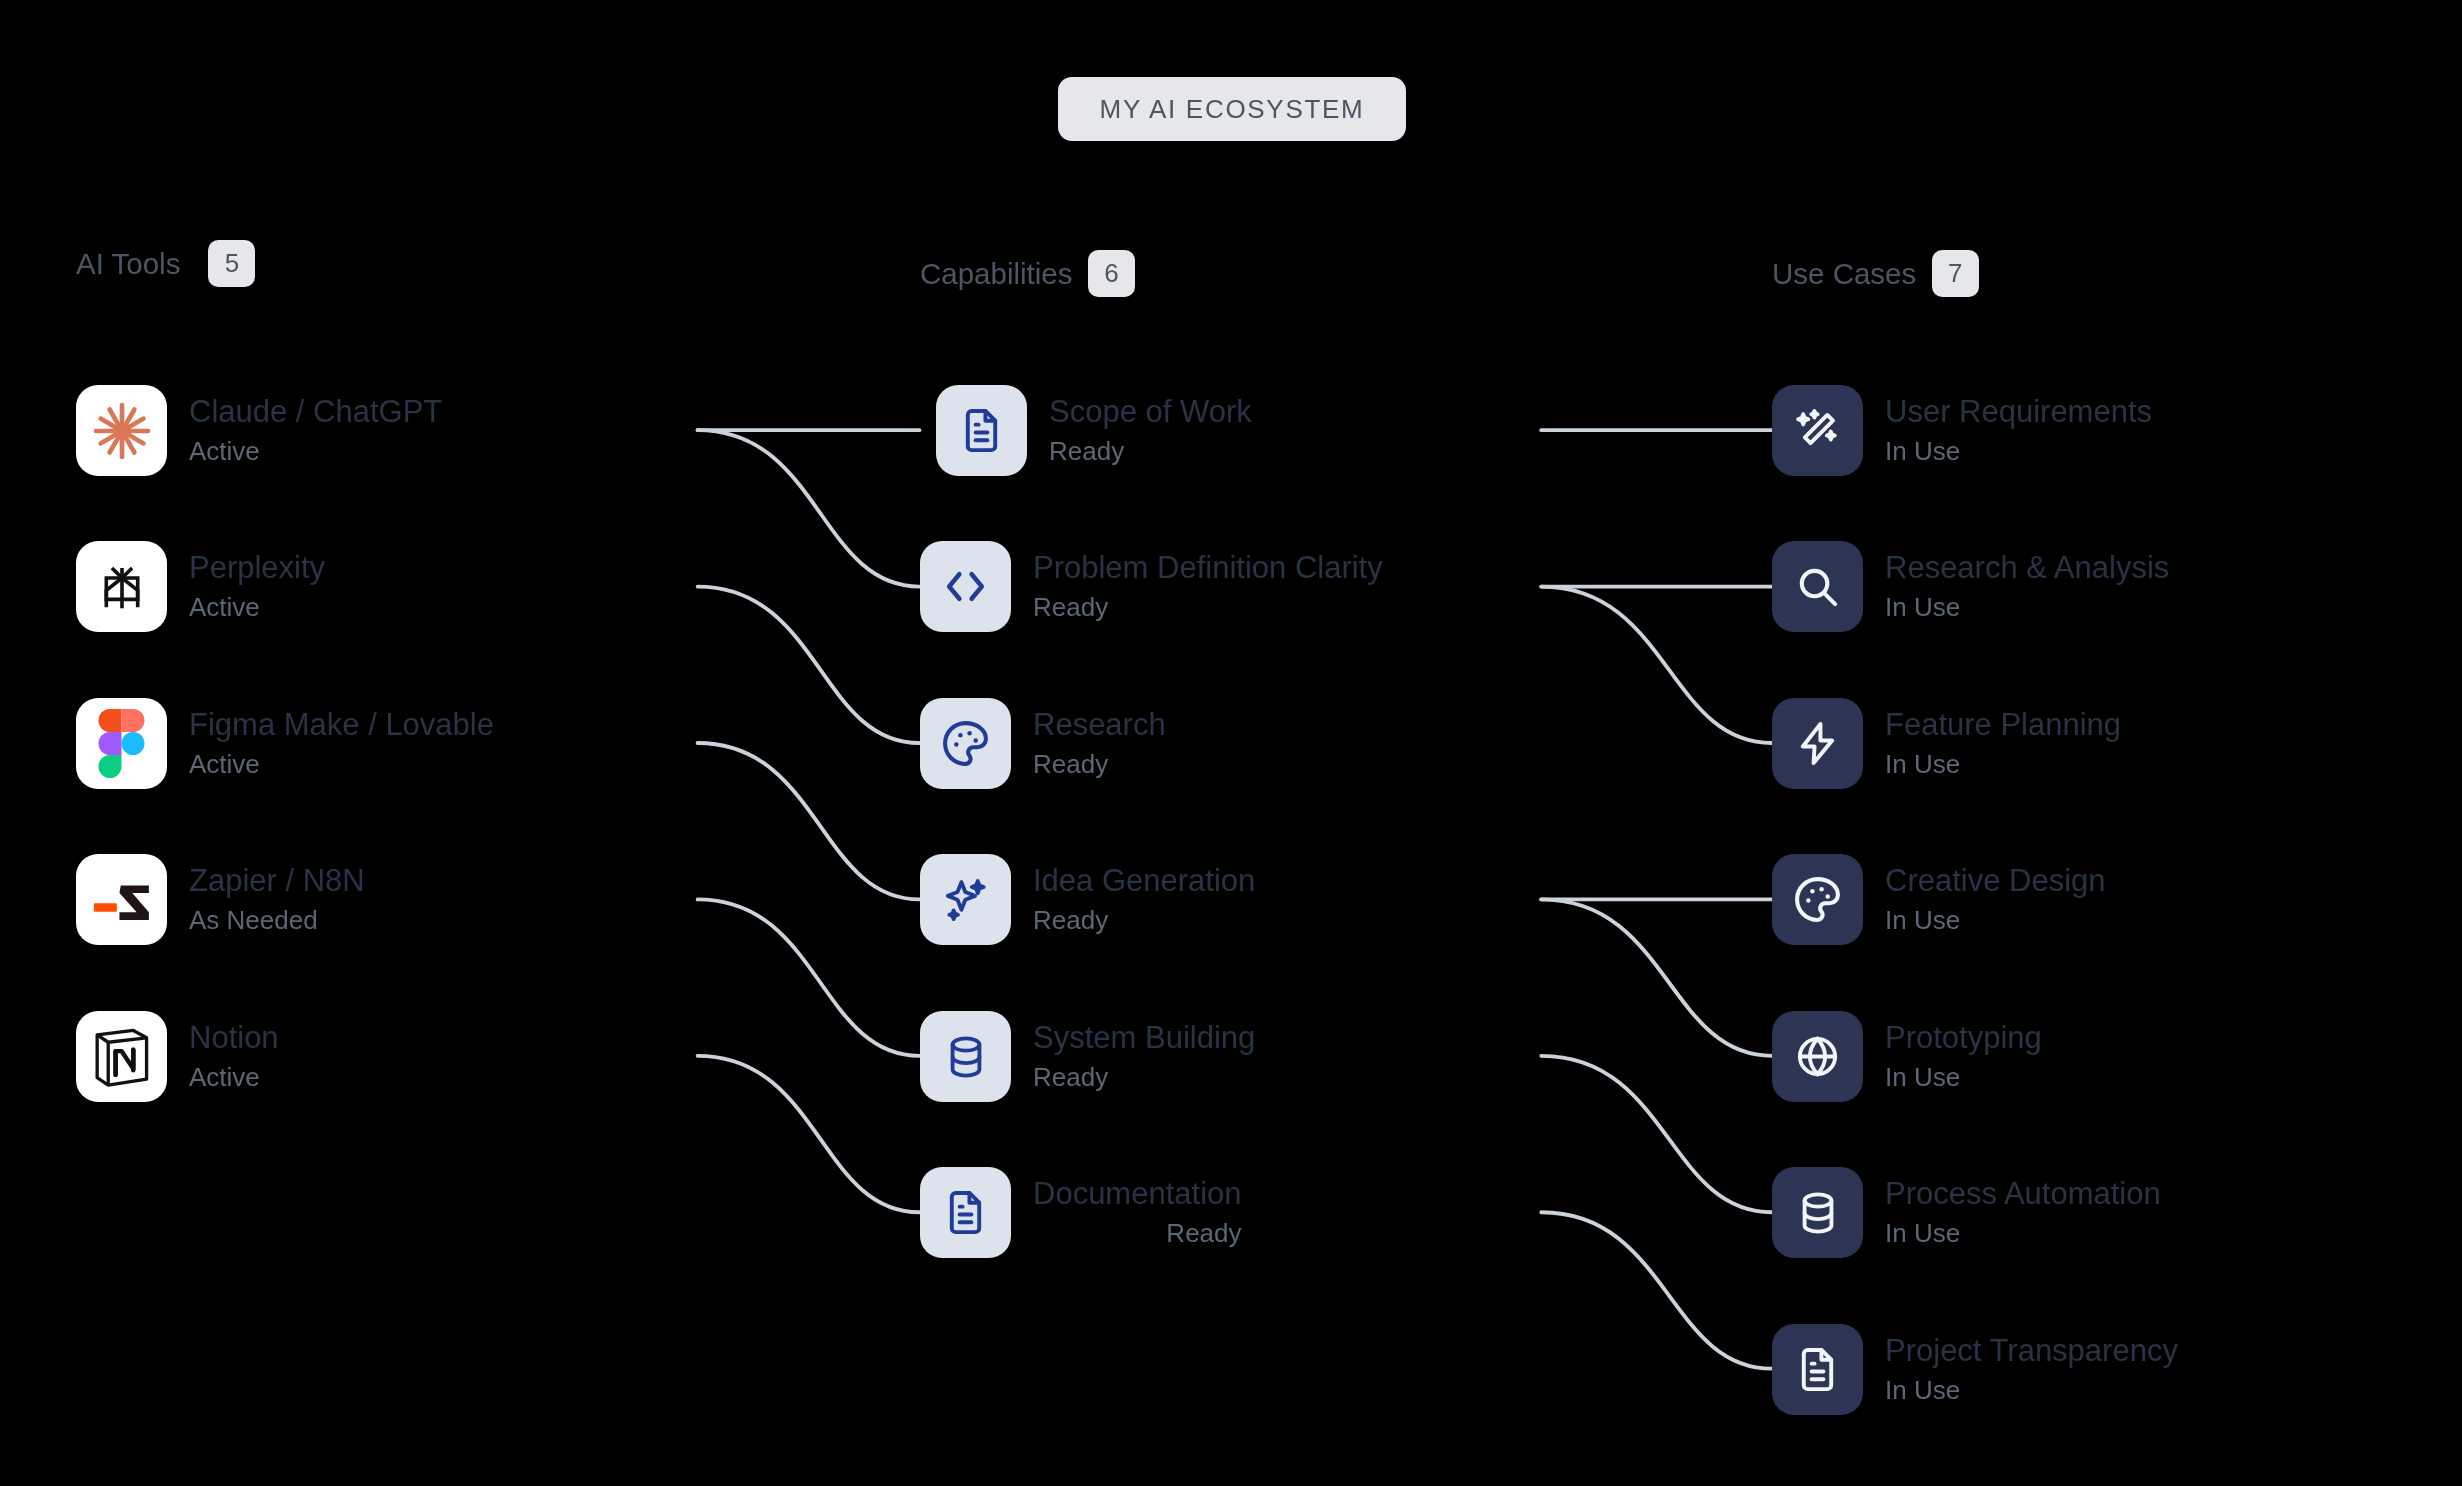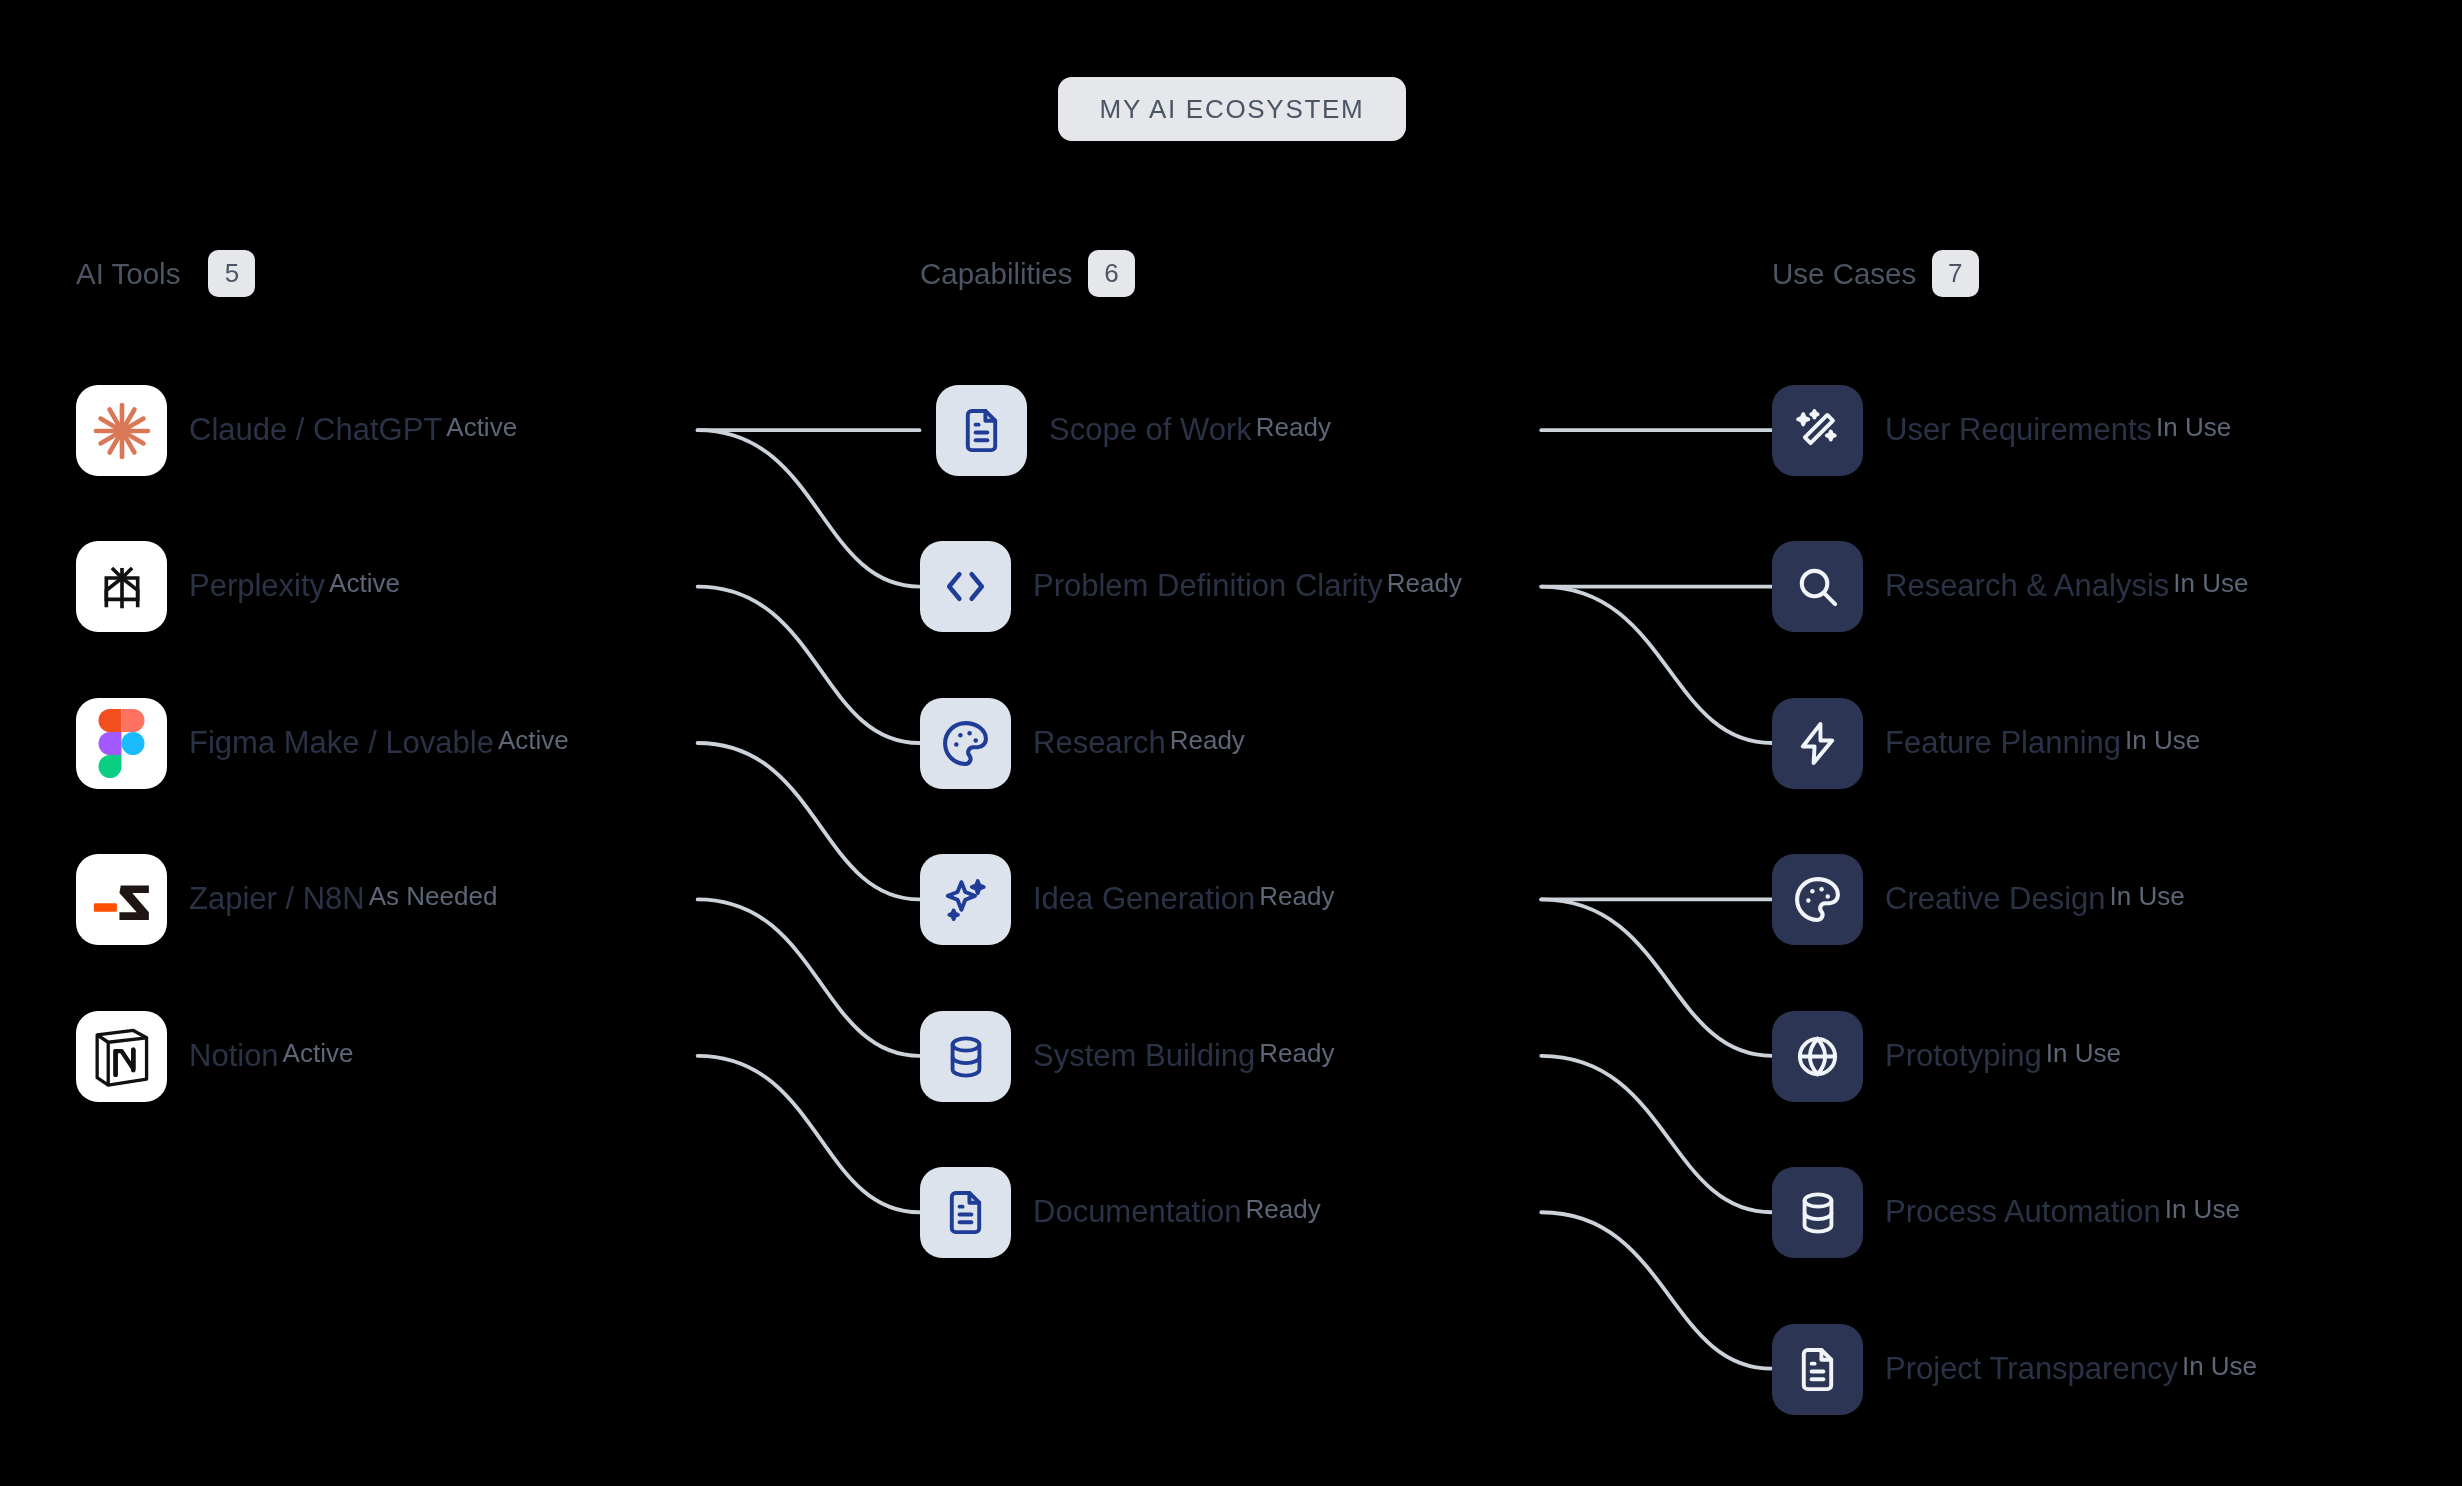--- a/index.html
+++ b/index.html
@@ -25,39 +25,39 @@
   }
 
   
   .col-head{ position:absolute; display:flex; align-items:center; gap:15.4px; }
   .col-head .label{ font-size:29.5px; color:#4B5563; font-weight:400; white-space:nowrap; }
   .col-head .count{
     width:47px; height:47px; background:#E5E7EB; border-radius:10.3px;
     display:flex; align-items:center; justify-content:center;
     font-size:26px; color:#4B5563;
   }
-  #head-tools{ left:76px; top:250px;gap:28px; }
+  #head-tools{ left:76px; top:240px;gap:28px; }
   #head-caps { left:920px; top:250px; }
   #head-uses { left:1772px; top:250px; }
 
   
   #links{ position:absolute; left:0; top:0; width:2462px; height:1486px; pointer-events:none; }
   #links path{ fill:none; stroke:#CBD2DA; stroke-width:6; stroke-linecap:round; }
 
   
   .node{ position:absolute; display:flex; align-items:center; gap:22px; }
   .chip{
     width:91px; height:91px; border-radius:22px;
     display:flex; align-items:center; justify-content:center;
     flex:0 0 auto;
   }
   .chip.tool{ background:#FFFFFF; }
   .chip.cap { background:#DDE3EC; }
   .chip.use { background:#2C3654; }
-  .node .meta{ display:flex; gap:4px; }
+  .node .meta{ display:flex; flex-direction:column; gap:10px; }
   .node .name{ font-size:31px; color:#2A3245; font-weight:400; white-space:nowrap; line-height:1.05; }
   .node .state{ font-size:26px; color:#5C6676; font-weight:400; white-space:nowrap; line-height:1.05; }
 
   
   .chip svg{ display:block; }
 </style>
 </head>
 <body>
 
 <div id="stage">

